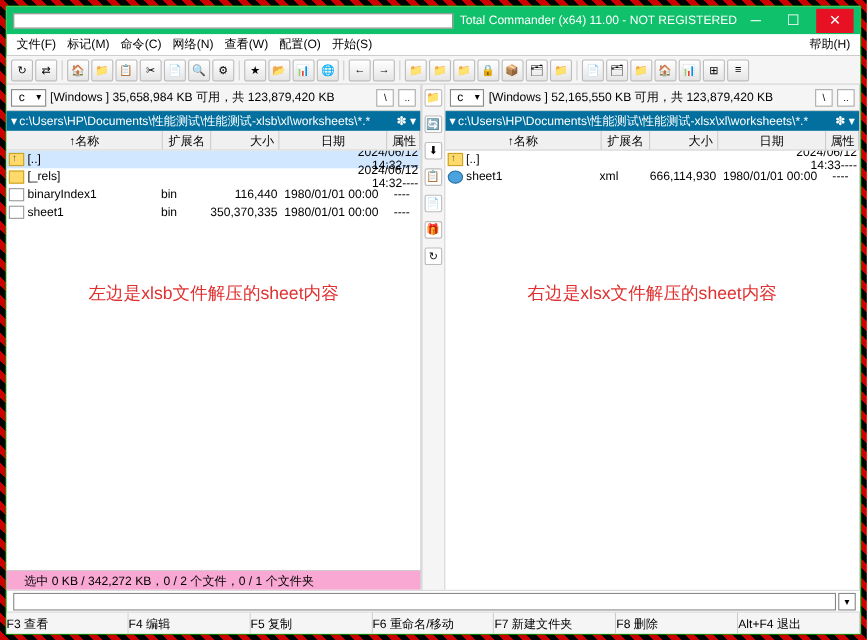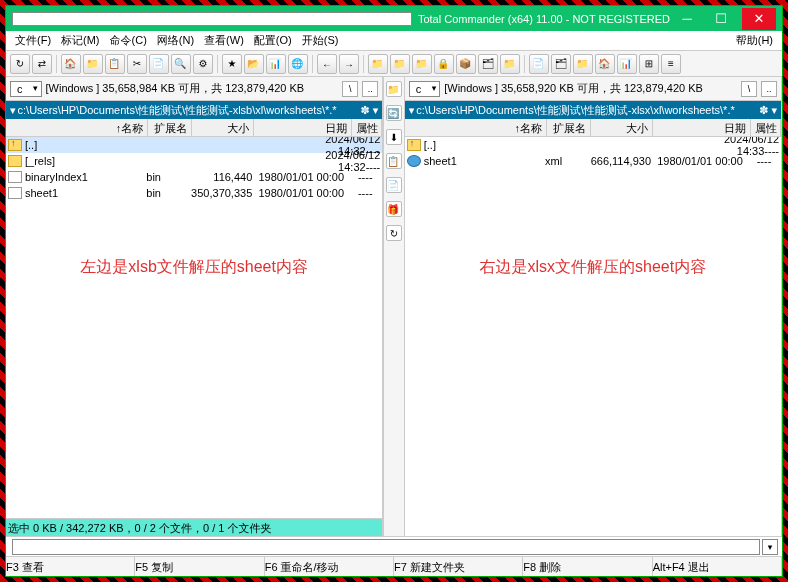--- a/index.html
+++ b/index.html
@@ -22,42 +22,42 @@
 .vb{width:16px;height:16px;border:1px solid #bbb;border-radius:2px;background:#fff;font-size:10px;display:flex;align-items:center;justify-content:center}
 .drive{height:24px;display:flex;align-items:center;gap:4px;padding:2px 4px;background:#f5f5f5;border-bottom:1px solid #ccc}
 .ddn{border:1px solid #888;padding:1px 18px 1px 6px;background:#fff;position:relative}
 .ddn:after{content:"▾";position:absolute;right:3px;top:1px;font-size:9px}
 .dinfo{flex:1;color:#000;font-size:11px;overflow:hidden;white-space:nowrap}
 .shortb{width:16px;height:16px;border:1px solid #aaa;background:#fff;font-size:9px;display:flex;align-items:center;justify-content:center}
 .path{height:18px;background:#026f9e;color:#fff;display:flex;align-items:center;padding:0 4px;font-size:11px;overflow:hidden;white-space:nowrap}
 .path .arrow{margin-right:2px}
 .path .star{margin-left:auto;font-size:11px}
 .headers{height:18px;display:flex;background:#f0f0f0;border-bottom:1px solid #ccc}
-.hc{border-right:1px solid #ccc;padding:2px 4px;text-align:right;overflow:hidden;white-space:nowrap}
+.hc{border-right:1px solid #ccc;padding:2px 4px;text-align:center;overflow:hidden;white-space:nowrap}
 .hc.n{flex:1}
 .hc.e{width:44px}
 .hc.s{width:62px;text-align:right}
 .hc.d{width:98px}
 .hc.a{width:30px}
 .list{flex:1;background:#fff;position:relative;overflow:hidden}
 .row{height:16px;display:flex;align-items:center;padding:0 2px}
 .row.sel{background:#d0e7ff}
 .ico{width:14px;height:12px;margin-right:3px;display:inline-block}
 .ico.fld{background:#ffd96a;border:1px solid #c9a227}
 .ico.up{background:#ffd96a;border:1px solid #c9a227;position:relative}
 .ico.up:after{content:"↑";position:absolute;left:2px;top:-2px;font-size:9px;color:#555}
 .ico.bin{background:#fff;border:1px solid #999}
 .ico.xml{background:#4aa3df;border:1px solid #2a6fa0;border-radius:50%}
 .c-n{flex:1;overflow:hidden;white-space:nowrap}
 .c-e{width:44px}
 .c-s{width:62px;text-align:right}
 .c-d{width:98px;text-align:center}
 .c-a{width:30px;text-align:center}
 .annot{position:absolute;top:120px;left:20px;right:20px;color:#e03030;font-size:16px;font-weight:500;text-align:center}
-.status{height:18px;background:#5eead4;border-top:1px solid #ccc;padding:2px 2px;font-size:11px}
+.status{height:18px;background:#f9a8d4;border-top:1px solid #ccc;padding:2px 16px;font-size:11px}
 .cmdline{height:20px;display:flex;align-items:center;padding:0 4px;border-top:1px solid #ccc}
 .cmdline .prompt{white-space:nowrap}
 .cmdline input{flex:1;border:1px solid #888;height:16px;padding:0 2px;margin-left:2px}
 .cmdline .dd{width:16px;height:16px;border:1px solid #888;margin-left:2px;display:flex;align-items:center;justify-content:center;font-size:9px}
 .fkeys{height:20px;display:flex;border-top:1px solid #ccc}
 .fk{flex:1;text-align:left;padding:3px 0;border-right:1px solid #ccc;background:#f5f5f5}
 </style>
 </head>
 <body>
 
@@ -177,21 +177,21 @@
         <span class="vb">🔄</span>
         <span class="vb">⬇</span>
         <span class="vb">📋</span>
         <span class="vb">📄</span>
         <span class="vb">🎁</span>
         <span class="vb">↻</span>
       </div>
   <div class="panel">
    <div class="drive">
     <span class="ddn"><span>c</span></span>
-    <span class="dinfo">[Windows ]  35,658,920 KB 可用，共 123,879,420 KB</span>
+    <span class="dinfo">[Windows ]  52,165,550 KB 可用，共 123,879,420 KB</span>
     <span class="shortb">\</span>
     <span class="shortb">..</span>
    </div>
    <div class="path">
     <span class="arrow">▾</span>
     <span>c:\Users\HP\Documents\性能测试\性能测试-xlsx\xl\worksheets\*.*</span>
     <span class="star">✽ ▾</span>
    </div>
    <div class="headers">
     <span class="hc n">↑<span>名称</span></span>
@@ -220,19 +220,20 @@
           <div class="annot">右边是xlsx文件解压的sheet内容</div>
    </div>
   </div>
  </div>
  <div class="cmdline">
   <input style="">
   <span class="dd">▾</span>
  </div>
  <div class="fkeys" id="fk">
       <div class="fk">F3 查看</div>
+      <div class="fk">F4 编辑</div>
       <div class="fk">F5 复制</div>
       <div class="fk">F6 重命名/移动</div>
       <div class="fk">F7 新建文件夹</div>
       <div class="fk">F8 删除</div>
       <div class="fk">Alt+F4 退出</div>
     </div>
 </div>
 
 </body></html>

